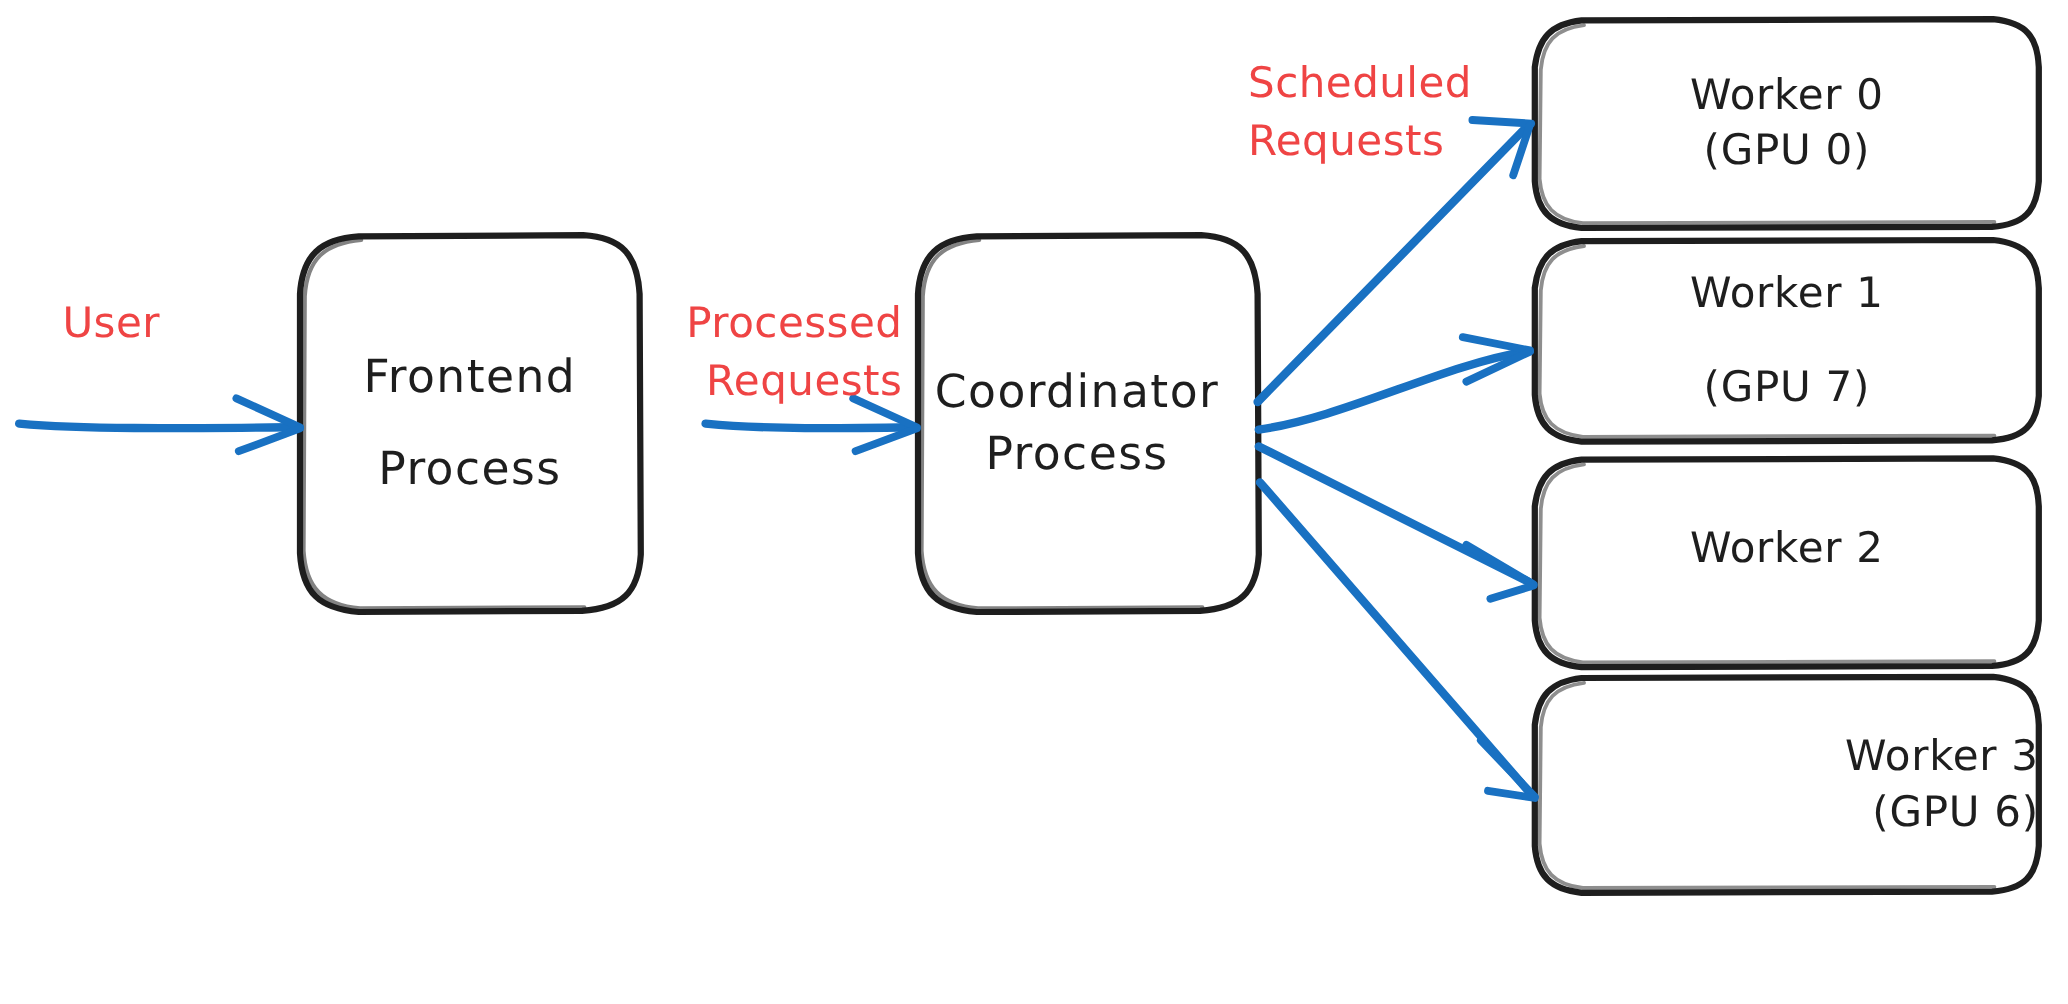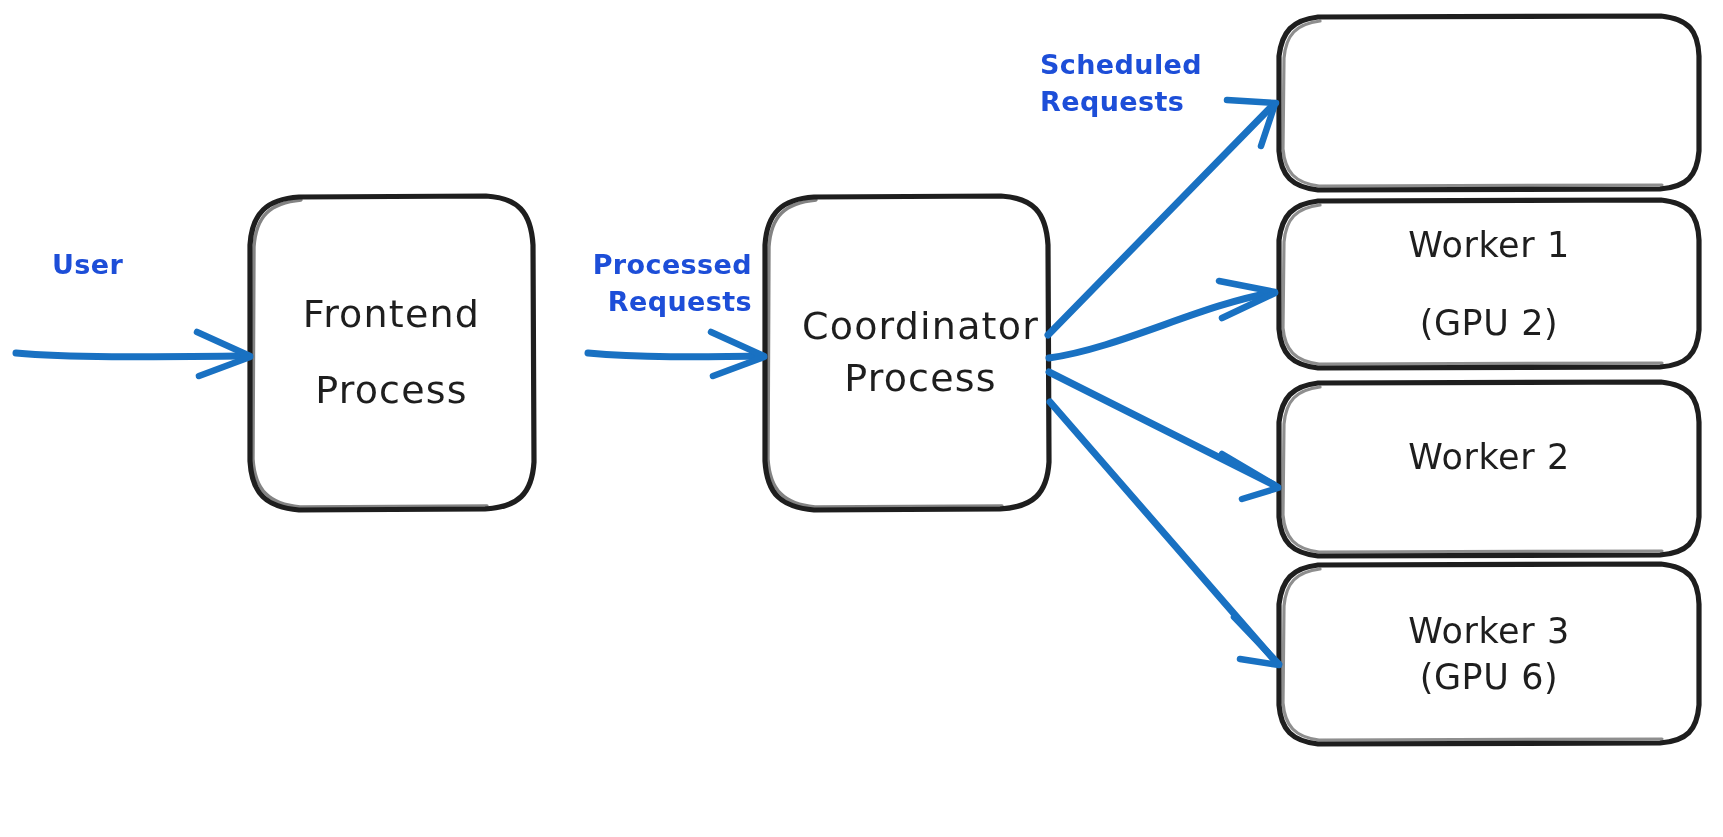--- a/index.html
+++ b/index.html
@@ -45,27 +45,27 @@
     line-height: 1.35;
     letter-spacing: 1.2px;
   }
   .worker-box .node-label-line {
     font-size: 35px;
     line-height: 1.32;
     letter-spacing: 0.6px;
   }
   .edge-label {
     position: absolute;
-    color: #1d4ed8;
-    font-size: 27px;
+    color: #ef4444;
+    font-size: 35px;
     line-height: 1.38;
     letter-spacing: 0.4px;
     white-space: nowrap;
     text-align: center;
-    font-weight: 700;
+    font-weight: 400;
   }
   .edge-label span { display: block; }
 </style>
 </head>
 <body>
 
 <div id="canvas">
 
   <svg id="diagram-svg" viewBox="0 0 1723 837" xmlns="http://www.w3.org/2000/svg">
 
@@ -152,36 +152,40 @@
         <path d="M 1240 659 L 1279 665" stroke-width="6.5"></path>
       </g>
     </g>
   </svg>
 
   <div class="node-box proc-box" style="left:250px; top:196px; width:283px; height:313px;gap:24px;">
     <span class="node-label-line">Frontend</span>
     <span class="node-label-line">Process</span>
   </div>
 
-  <div class="node-box proc-box" style="left:779px; top:196px; width:283px; height:313px;">
+  <div class="node-box proc-box" style="left:756px; top:196px; width:283px; height:313px;">
     <span class="node-label-line">Coordinator</span>
     <span class="node-label-line">Process</span>
   </div>
 
+  <div class="node-box worker-box" style="left:1279px; top:16px; width:420px; height:174px;">
+    <span class="node-label-line">Worker 0</span>
+    <span class="node-label-line">(GPU 0)</span>
+  </div>
 
   <div class="node-box worker-box" style="left:1279px; top:200px; width:420px; height:168px;gap:32px;">
     <span class="node-label-line">Worker 1</span>
-    <span class="node-label-line">(GPU 2)</span>
+    <span class="node-label-line">(GPU 7)</span>
   </div>
 
   <div class="node-box worker-box" style="left:1279px; top:370px; width:420px; height:174px;">
     <span class="node-label-line">Worker 2</span>
   </div>
 
-  <div class="node-box worker-box" style="left:1279px; top:564px; width:420px; height:180px;">
+  <div class="node-box worker-box" style="left:1279px; top:564px; width:420px; height:180px;align-items:flex-end;">
     <span class="node-label-line">Worker 3</span>
     <span class="node-label-line">(GPU 6)</span>
   </div>
 
   <div class="edge-label" style="left:52px; top:246px; width:150px; text-align:left;">
     <span>User</span>
   </div>
 
   <div class="edge-label" style="left:552px; top:246px; width:200px; text-align:right;">
     <span>Processed</span>

